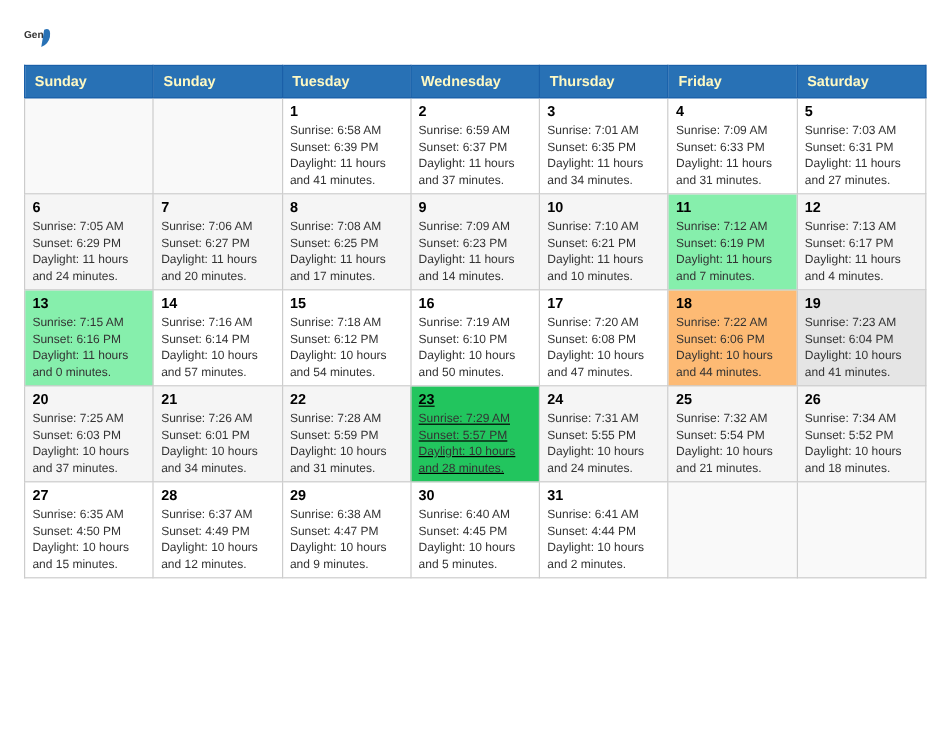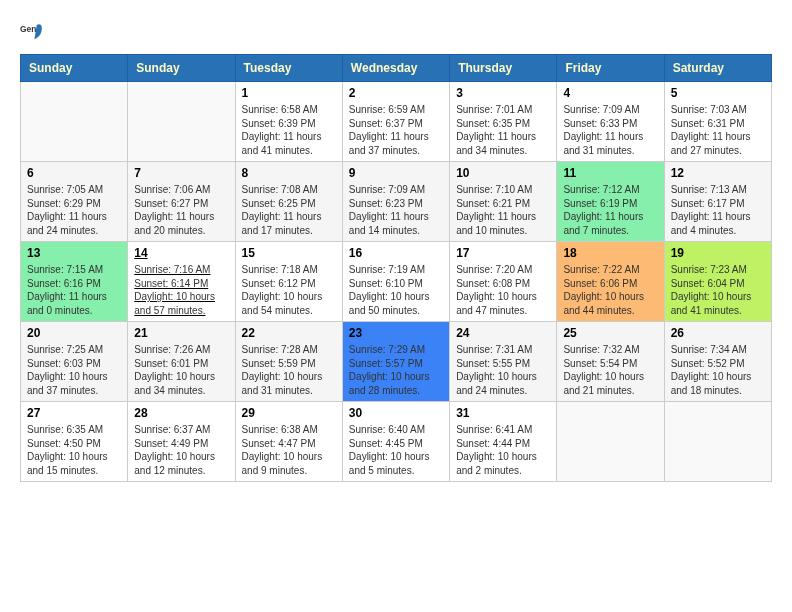--- a/index.html
+++ b/index.html
@@ -232,21 +232,21 @@
       <tr>
         <td style="background: #86efac;">
           <div class="cell-content">
             <div class="day-number">13</div>
             <div class="cell-info">Sunrise: 7:15 AM
 Sunset: 6:16 PM
 Daylight: 11 hours
 and 0 minutes.</div>
           </div>
         </td>
-        <td style="background: rgb(255, 255, 255); text-decoration: underline;">
+        <td style="background: rgb(255, 255, 255);">
           <div class="cell-content">
             <div class="day-number">14</div>
             <div class="cell-info">Sunrise: 7:16 AM
 Sunset: 6:14 PM
 Daylight: 10 hours
 and 57 minutes.</div>
           </div>
         </td>
         <td style="background: rgb(255, 255, 255);">
           <div class="cell-content">
@@ -277,21 +277,21 @@
         </td>
         <td style="background: #fdba74;">
           <div class="cell-content">
             <div class="day-number">18</div>
             <div class="cell-info">Sunrise: 7:22 AM
 Sunset: 6:06 PM
 Daylight: 10 hours
 and 44 minutes.</div>
           </div>
         </td>
-        <td style="background: #bef264; margin-left: 29px;">
+        <td style="background: #e5e5e5; margin-left: 29px;">
           <div class="cell-content">
             <div class="day-number">19</div>
             <div class="cell-info">Sunrise: 7:23 AM
 Sunset: 6:04 PM
 Daylight: 10 hours
 and 41 minutes.</div>
           </div>
         </td>
       </tr>
       <tr>
@@ -315,21 +315,21 @@
         </td>
         <td style="background: rgb(245, 245, 245);">
           <div class="cell-content">
             <div class="day-number">22</div>
             <div class="cell-info">Sunrise: 7:28 AM
 Sunset: 5:59 PM
 Daylight: 10 hours
 and 31 minutes.</div>
           </div>
         </td>
-        <td style="background: #3b82f6;">
+        <td style="background: #22c55e; text-decoration: underline;">
           <div class="cell-content">
             <div class="day-number">23</div>
             <div class="cell-info">Sunrise: 7:29 AM
 Sunset: 5:57 PM
 Daylight: 10 hours
 and 28 minutes.</div>
           </div>
         </td>
         <td style="background: rgb(245, 245, 245);">
           <div class="cell-content">

